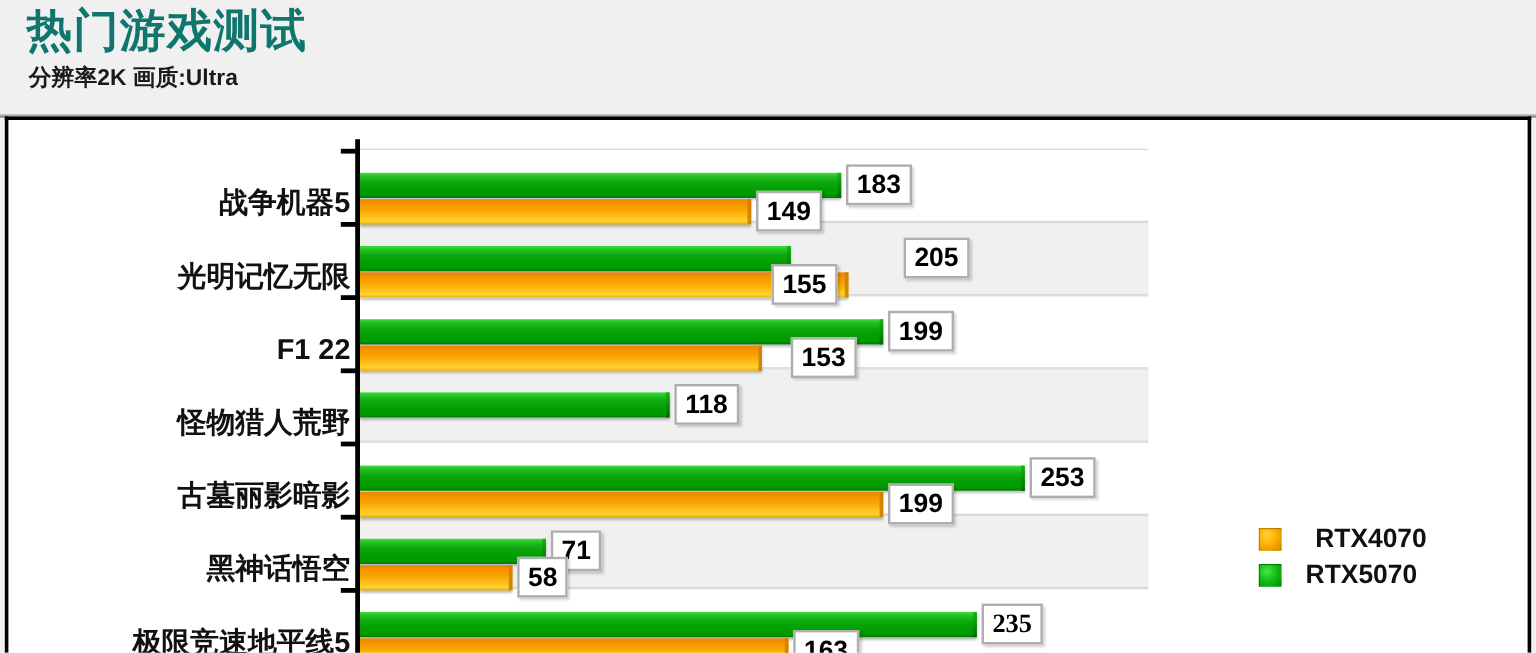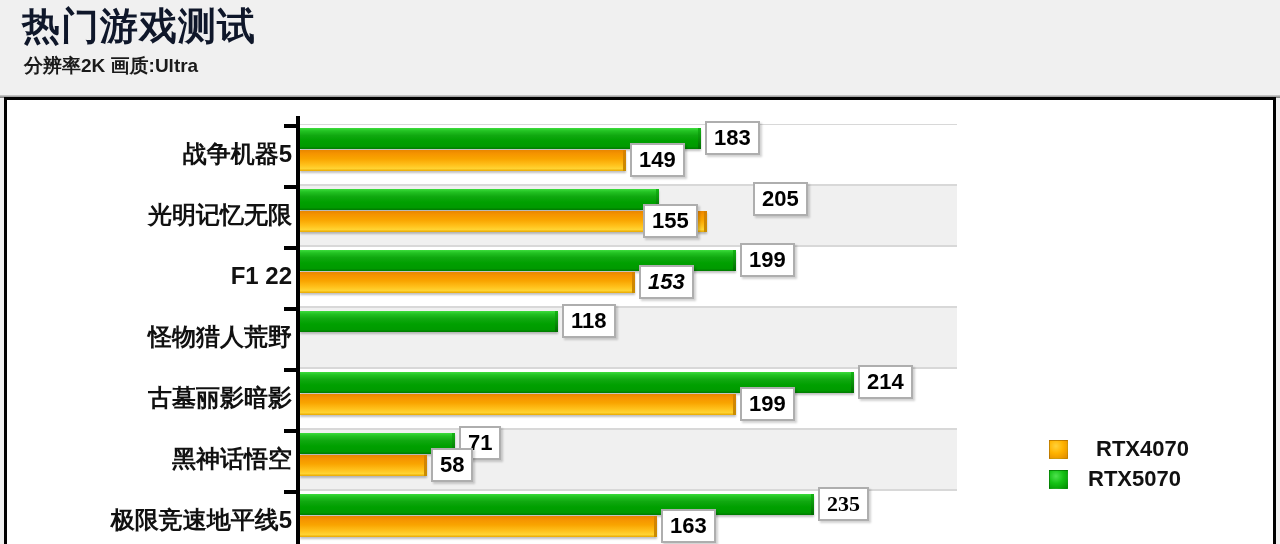--- a/index.html
+++ b/index.html
@@ -8,21 +8,21 @@
     background:#ffffff;
     font-family:"Liberation Sans","DejaVu Sans",sans-serif;
     -webkit-font-smoothing:antialiased;
   }
   #root{position:relative;width:1280px;height:544px;background:#f0f0f0;}
 
   
   .header{position:absolute;left:0;top:0;width:1280px;height:97px;background:#f0f0f0;}
   .title{
     position:absolute;left:22px;top:4px;
-    font-size:38px;font-weight:700;color:#0f172a;letter-spacing:1px;
+    font-size:38px;font-weight:700;color:#0f766e;letter-spacing:1px;
     line-height:44px;white-space:nowrap;
   }
   .subtitle{
     position:absolute;left:24px;top:54px;
     font-size:19px;font-weight:700;color:#1a1a1a;
     line-height:24px;white-space:nowrap;
   }
   .header-rule{position:absolute;left:0;top:95px;width:1280px;height:3px;
     background:linear-gradient(#cfcfcf,#7a7a7a);}
 
@@ -38,21 +38,21 @@
   .plot{position:absolute;left:289px;top:24px;width:661px;height:423px;}
   .bands{position:absolute;left:0;top:0;width:661px;height:423px;}
   .band{position:absolute;left:0;width:661px;background:#f0f0f0;}
   .gridline{position:absolute;left:0;width:661px;height:1px;background:#d8d8d8;}
 
   
   .yaxis{position:absolute;left:289px;top:16px;width:4px;height:431px;background:#000;}
   .tick{position:absolute;width:14px;height:4px;background:#000;left:277px;}
 
   
-  .row{position:absolute;left:0;width:991px;height:61px;}
+  .row{position:absolute;left:0;width:991px;height:61px;margin-top:16px;}
   .cat-label{
     position:absolute;right:706px;width:300px;text-align:right;
     font-size:24px;font-weight:700;color:#111;
     line-height:30px;white-space:nowrap;
   }
   .bar{position:absolute;height:21px;}
   .bar .fill{position:absolute;left:0;top:0;width:100%;height:100%;}
   .bar.green .fill{
     background:linear-gradient(to bottom,#3ddc3d 0%,#22c222 14%,#10a810 36%,#00a000 62%,#009a00 88%,#007a00 100%);
     box-shadow:0 2px 2px rgba(0,0,0,.25);
@@ -156,37 +156,37 @@
         <div class="row" style="top: 150px;">
           <div class="cat-label" style="top: 11px;">F1 22</div>
           <div class="bar green" style="left: 293px; top: 0px; width: 436px;">
             <div class="fill"></div>
             <div class="cap"></div>
             <div class="vlabel" style="left: 440px;">199</div>
           </div>
           <div class="bar orange" style="left: 293px; top: 22px; width: 335px;">
             <div class="fill"></div>
             <div class="cap"></div>
-            <div class="vlabel" style="left: 339px; font-style: italic;">153</div>
+            <div class="vlabel" style="left: 359px;">153</div>
           </div>
         </div>
         <div class="row" style="top: 211px;">
           <div class="cat-label" style="top: 11px;">怪物猎人荒野</div>
           <div class="bar green" style="left: 293px; top: 0px; width: 258px;">
             <div class="fill"></div>
             <div class="cap"></div>
             <div class="vlabel" style="left: 262px;">118</div>
           </div>
         </div>
         <div class="row" style="top: 272px;">
           <div class="cat-label" style="top: 11px;">古墓丽影暗影</div>
           <div class="bar green" style="left: 293px; top: 0px; width: 554px;">
             <div class="fill"></div>
             <div class="cap"></div>
-            <div class="vlabel" style="left: 558px;">214</div>
+            <div class="vlabel" style="left: 558px;">253</div>
           </div>
           <div class="bar orange" style="left: 293px; top: 22px; width: 436px;">
             <div class="fill"></div>
             <div class="cap"></div>
             <div class="vlabel" style="left: 440px;">199</div>
           </div>
         </div>
         <div class="row" style="top: 333px;">
           <div class="cat-label" style="top: 11px;">黑神话悟空</div>
           <div class="bar green" style="left: 293px; top: 0px; width: 155px;">

